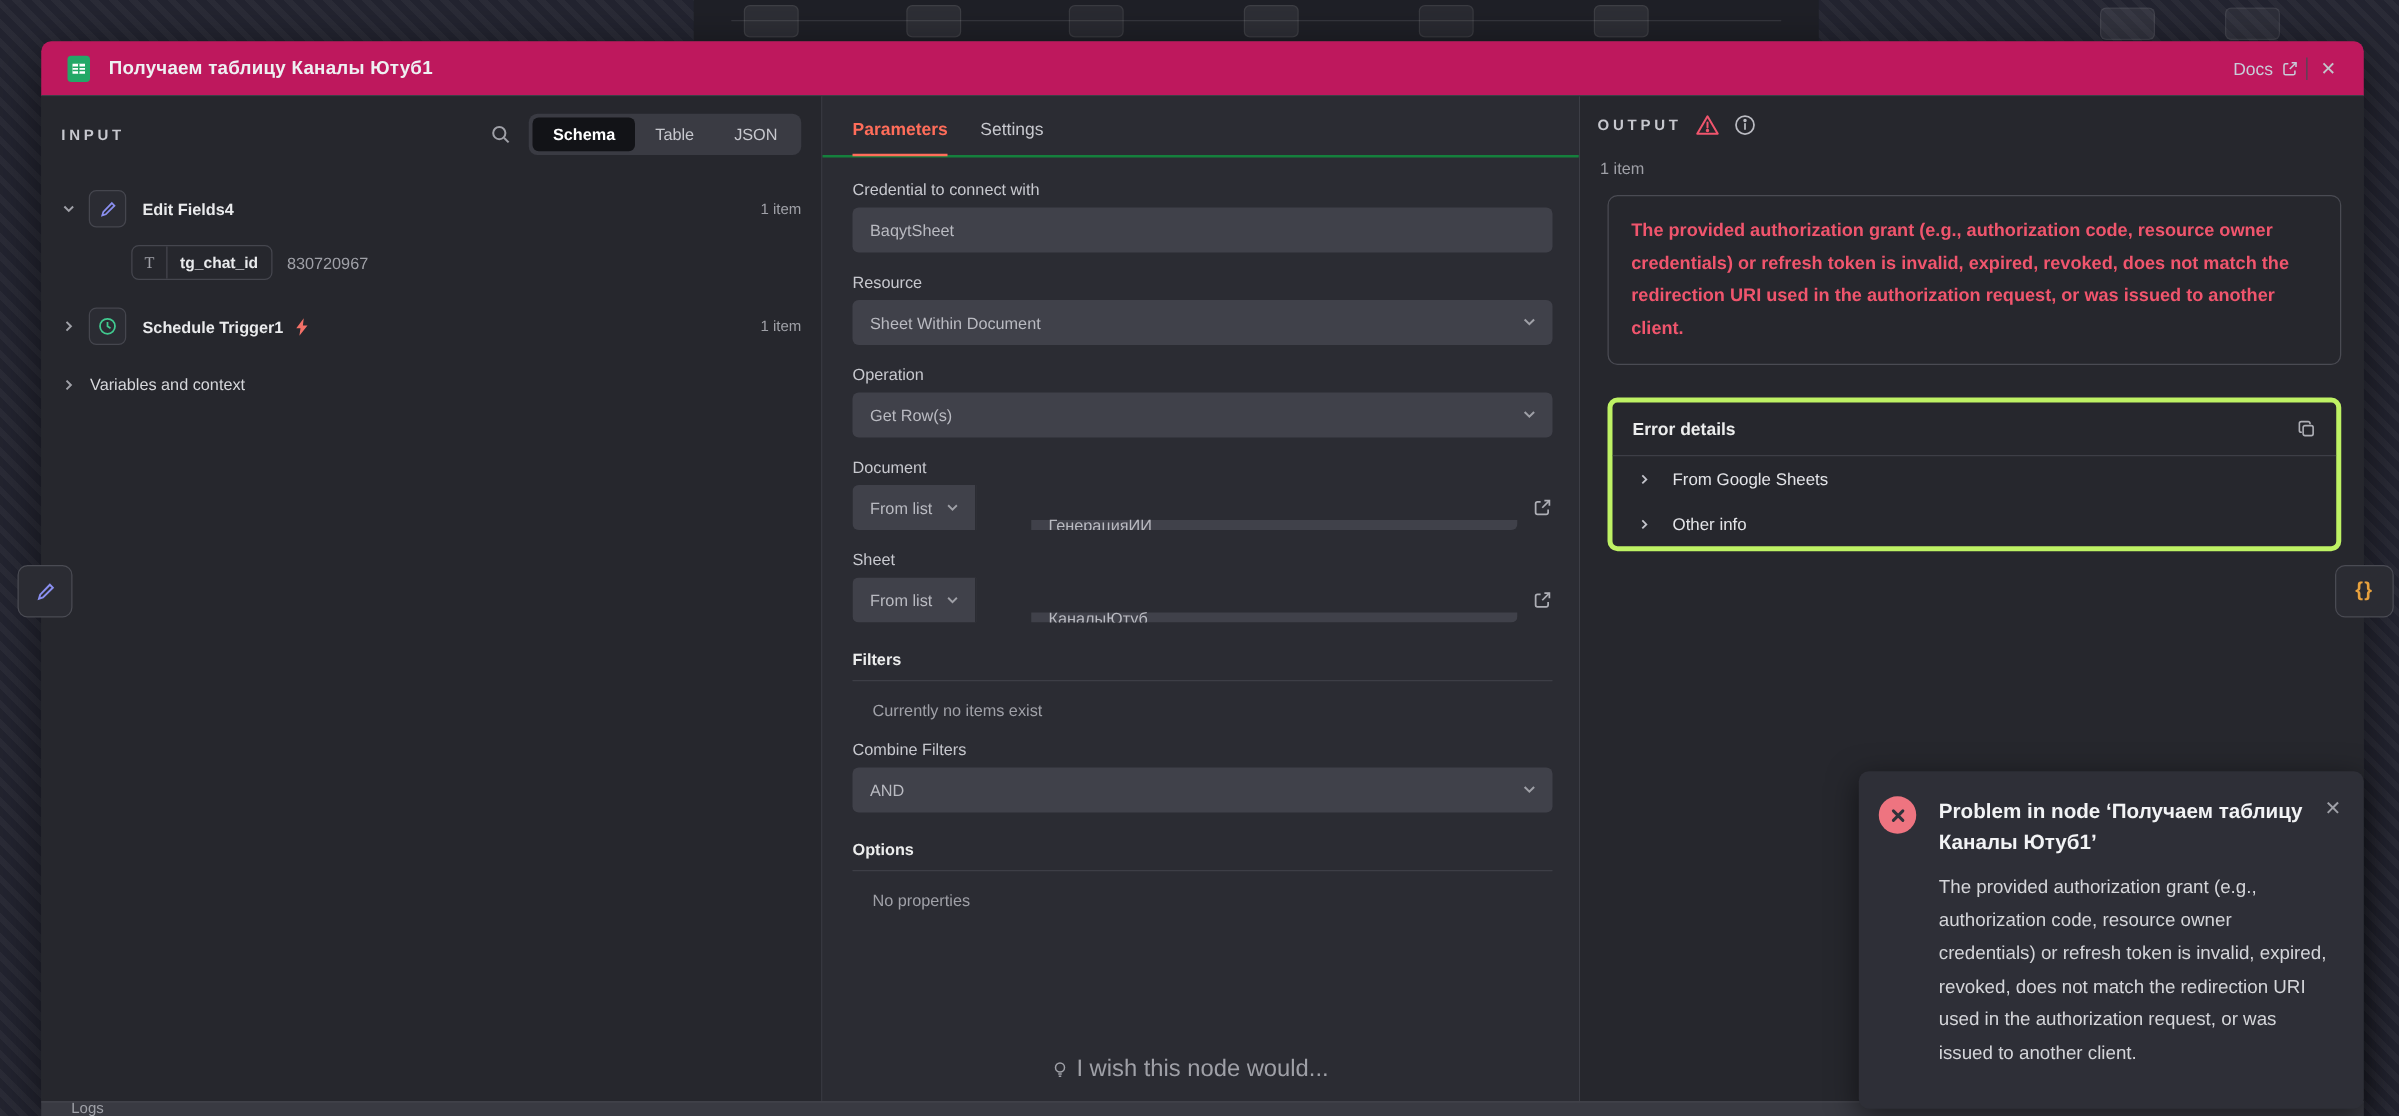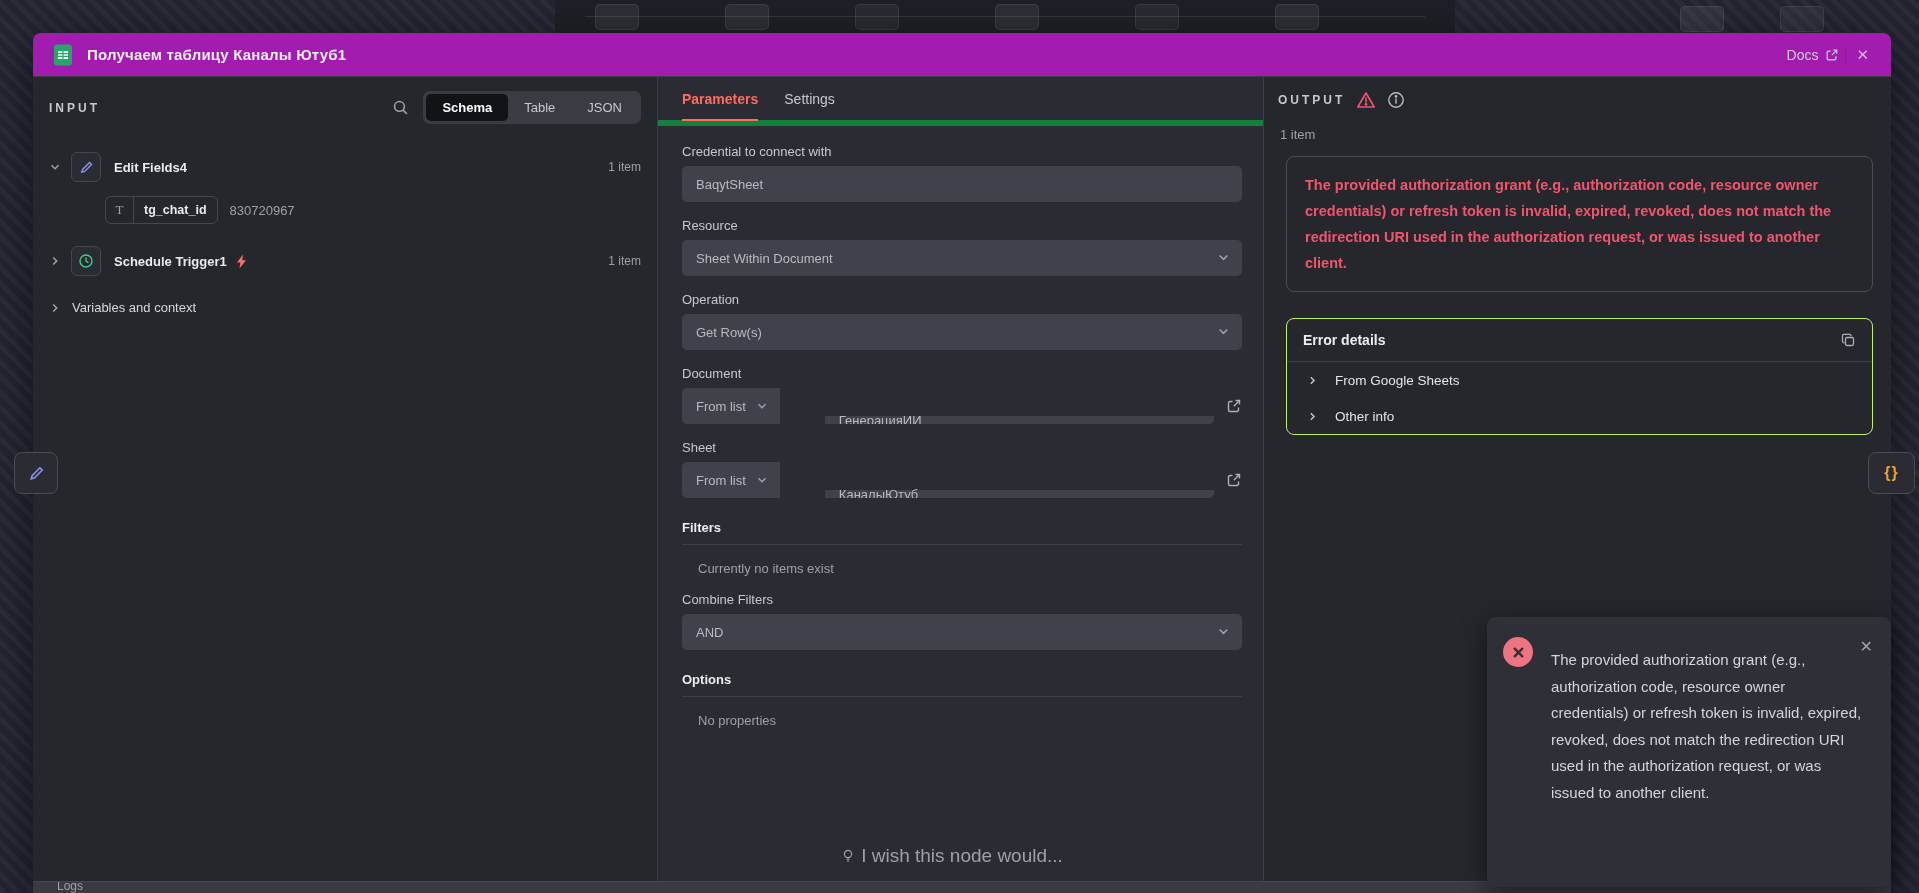--- a/index.html
+++ b/index.html
@@ -15,21 +15,21 @@
     background:rgba(255,255,255,0.07); border:1px solid rgba(255,255,255,0.08); }
   .ghost-node.r { background:rgba(255,255,255,0.05); }
   .ghost-wire { position:absolute; top:16px; height:1px; background:rgba(255,255,255,0.10); }
 
   
   .modal { position:absolute; left:33px; top:33px; width:1858px; height:860px;
     background:#2b2c33; border-radius:8px 8px 0 0; box-shadow:0 10px 40px rgba(0,0,0,0.55);
     overflow:visible; }
   .titlebar { position:absolute; left:0; top:0; right:0; height:44px;
     display:flex; align-items:center; padding:0 18px; border-bottom:1px solid #3d3e46;
-    border-radius:8px 8px 0 0; background:#a21caf; z-index:5; }
+    border-radius:8px 8px 0 0; background:#be185d; z-index:5; }
   .app-icon { width:24px; height:24px; margin-right:12px; flex:0 0 auto; }
   .win-title { font-size:15px; font-weight:700; color:#eef0f2; letter-spacing:0.2px; }
   .titlebar-right { margin-left:auto; display:flex; align-items:center; gap:6px; }
   .docs-link { display:flex; align-items:center; gap:7px; color:#c8cdd9; font-size:14px; cursor:pointer; }
   .tb-divider { width:1px; height:18px; background:#4a4b53; }
   .win-close { color:#c3c4cb; font-size:15px; cursor:pointer; padding:2px 4px; }
 
   .content { position:absolute; top:44px; left:0; right:0; bottom:12px; display:flex; }
 
   
@@ -60,21 +60,21 @@
   .plain-row { margin-top:24px; display:flex; align-items:center; }
   .plain-label { font-size:13px; color:#d6d7db; margin-left:11px; }
 
   
   .params-panel { width:605px; background:#2b2c33; position:relative; display:flex; flex-direction:column; }
   .drag-tab { position:absolute; top:-23px; left:50%; transform:translateX(-50%);
     width:58px; height:23px; background:#2b2c33; border:1px solid #3d3e46; border-bottom:none;
     border-radius:7px 7px 0 0; display:flex; align-items:center; justify-content:center; gap:3px; cursor:grab; }
   .drag-tab i { display:block; width:1.5px; height:9px; background:#83848b; }
   .param-tabs { display:flex; align-items:flex-end; gap:26px; padding:0 24px; height:49px;
-    border-bottom:6px solid #15803d; flex:0 0 auto; }
+    border-bottom:2px solid #15803d; flex:0 0 auto; }
   .ptab { font-size:14px; padding-bottom:13px; cursor:pointer; color:#c7c8ce; position:relative; }
   .ptab.active { color:#ff6d5a; font-weight:700; }
   .ptab.active::after { content:""; position:absolute; left:0; right:0; bottom:-1px; height:2px; background:#ff6d5a; }
   .param-body { flex:1; overflow:hidden; padding:18px 21px 10px 24px; position:relative; }
   .f-label { font-size:13px; color:#c7c8ce; margin:16px 0 7px; }
   .f-label:first-child { margin-top:0; }
   .f-input { height:36px; background:#40414a; border-radius:5px; display:flex; align-items:center;
     padding:0 14px; font-size:13px; color:#b9bac1; cursor:pointer; }
   .f-select { position:relative; }
   .f-select .dd-chev { position:absolute; right:12px; top:11px; }
@@ -92,21 +92,21 @@
   .wish-row { position:absolute; bottom:14px; left:0; right:16px; display:flex;
     justify-content:center; align-items:center; gap:7px; color:#9fa0a7; font-size:19px; cursor:pointer; }
 
   
   .output-panel { flex:1; background:#26272d; border-left:1px solid #3d3e46; padding:14px 14px 0 14px; }
   .out-head { display:flex; align-items:center; gap:11px; }
   .out-count { font-size:13px; color:#9fa0a7; margin:18px 0 0 2px; }
   .error-box { margin:14px 4px 0 8px; border:1px solid #4a4b53; border-radius:8px;
     padding:15px 18px; }
   .error-text { color:#f0556d; font-size:14.5px; font-weight:600; line-height:26px; }
-  .details-box { margin:26px 4px 0 8px; border:1px solid #bef264; border-radius:8px; overflow:hidden; }
+  .details-box { margin:26px 4px 0 8px; border:4px solid #bef264; border-radius:8px; overflow:hidden; }
   .details-head { display:flex; align-items:center; padding:13px 16px; border-bottom:1px solid #3d3e46; }
   .details-title { font-size:14px; font-weight:700; color:#eceded; }
   .copy-btn { margin-left:auto; display:flex; cursor:pointer; }
   .details-row { display:flex; align-items:center; gap:16px; padding:11px 16px 10px 20px; cursor:pointer; }
   .details-row-label { font-size:13.5px; color:#e3e4e8; }
 
   
   .footer-strip { position:absolute; left:0; right:0; bottom:0; height:12px; background:#393a42;
     overflow:hidden; border-top:1px solid #44454d; }
   .logs-label { position:absolute; left:24px; top:-3px; font-size:12px; color:#9fa1a8; }
@@ -432,14 +432,15 @@
   <span class="braces">{}</span>
 </div>
 
 <div class="toast">
   <span class="toast-icon">
     <svg width="13" height="13" viewBox="0 0 12 12" stroke="#30313a" stroke-width="2.2" stroke-linecap="round">
         <path d="M2.5 2.5 9.5 9.5 M9.5 2.5 2.5 9.5"></path>
       </svg>
   </span>
   <span class="toast-close">✕</span>
+  <div class="toast-title">Problem in node ‘Получаем таблицу Каналы Ютуб1’</div>
   <div class="toast-body">The provided authorization grant (e.g., authorization code, resource owner credentials) or refresh token is invalid, expired, revoked, does not match the redirection URI used in the authorization request, or was issued to another client.</div>
 </div>
 
 </body></html>

